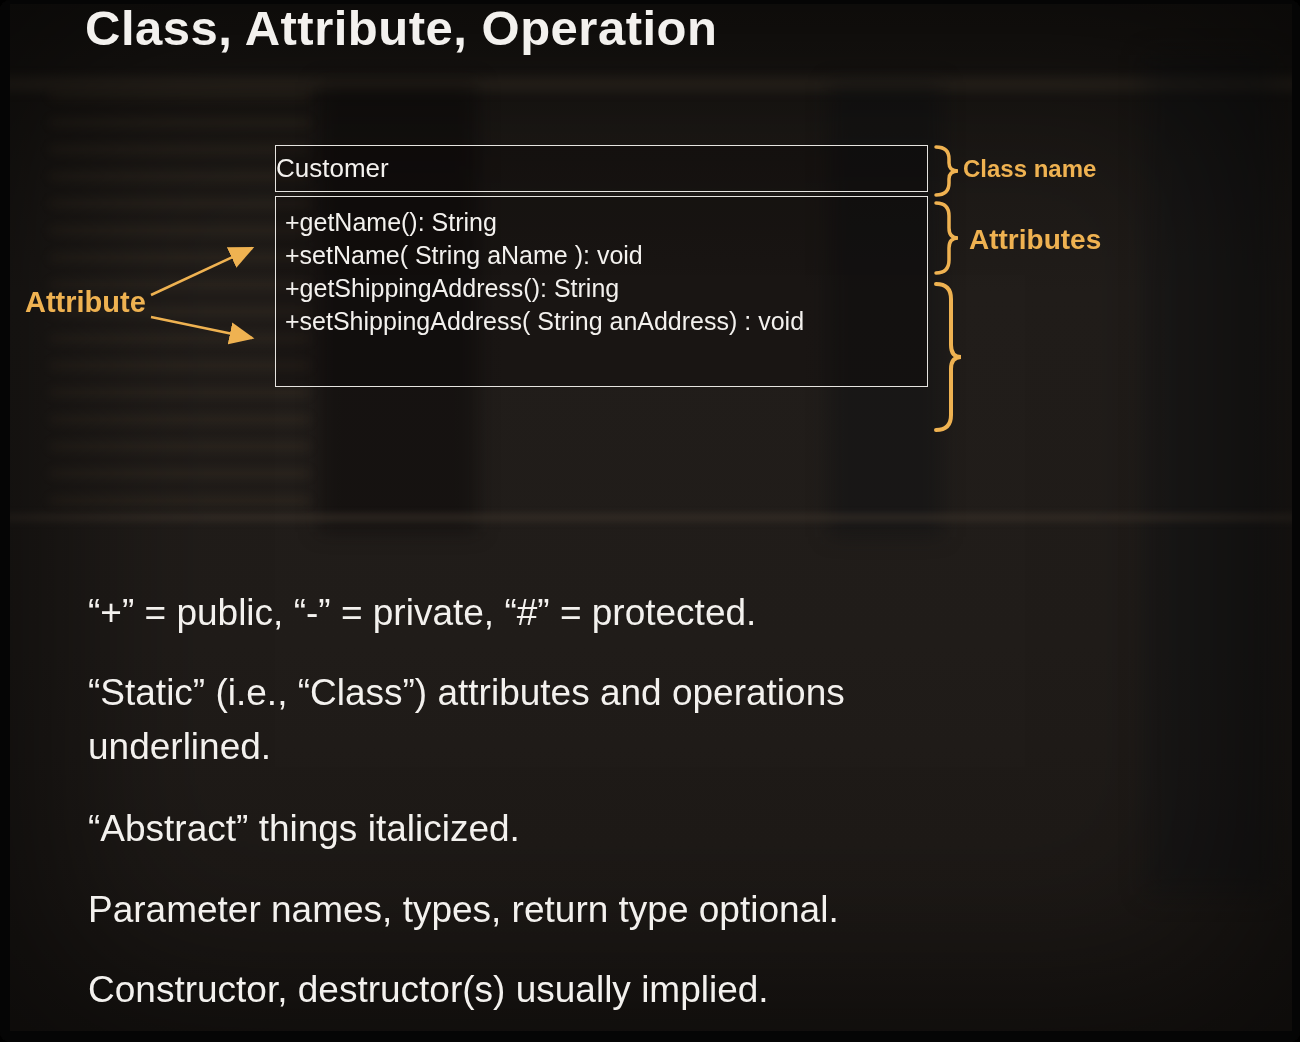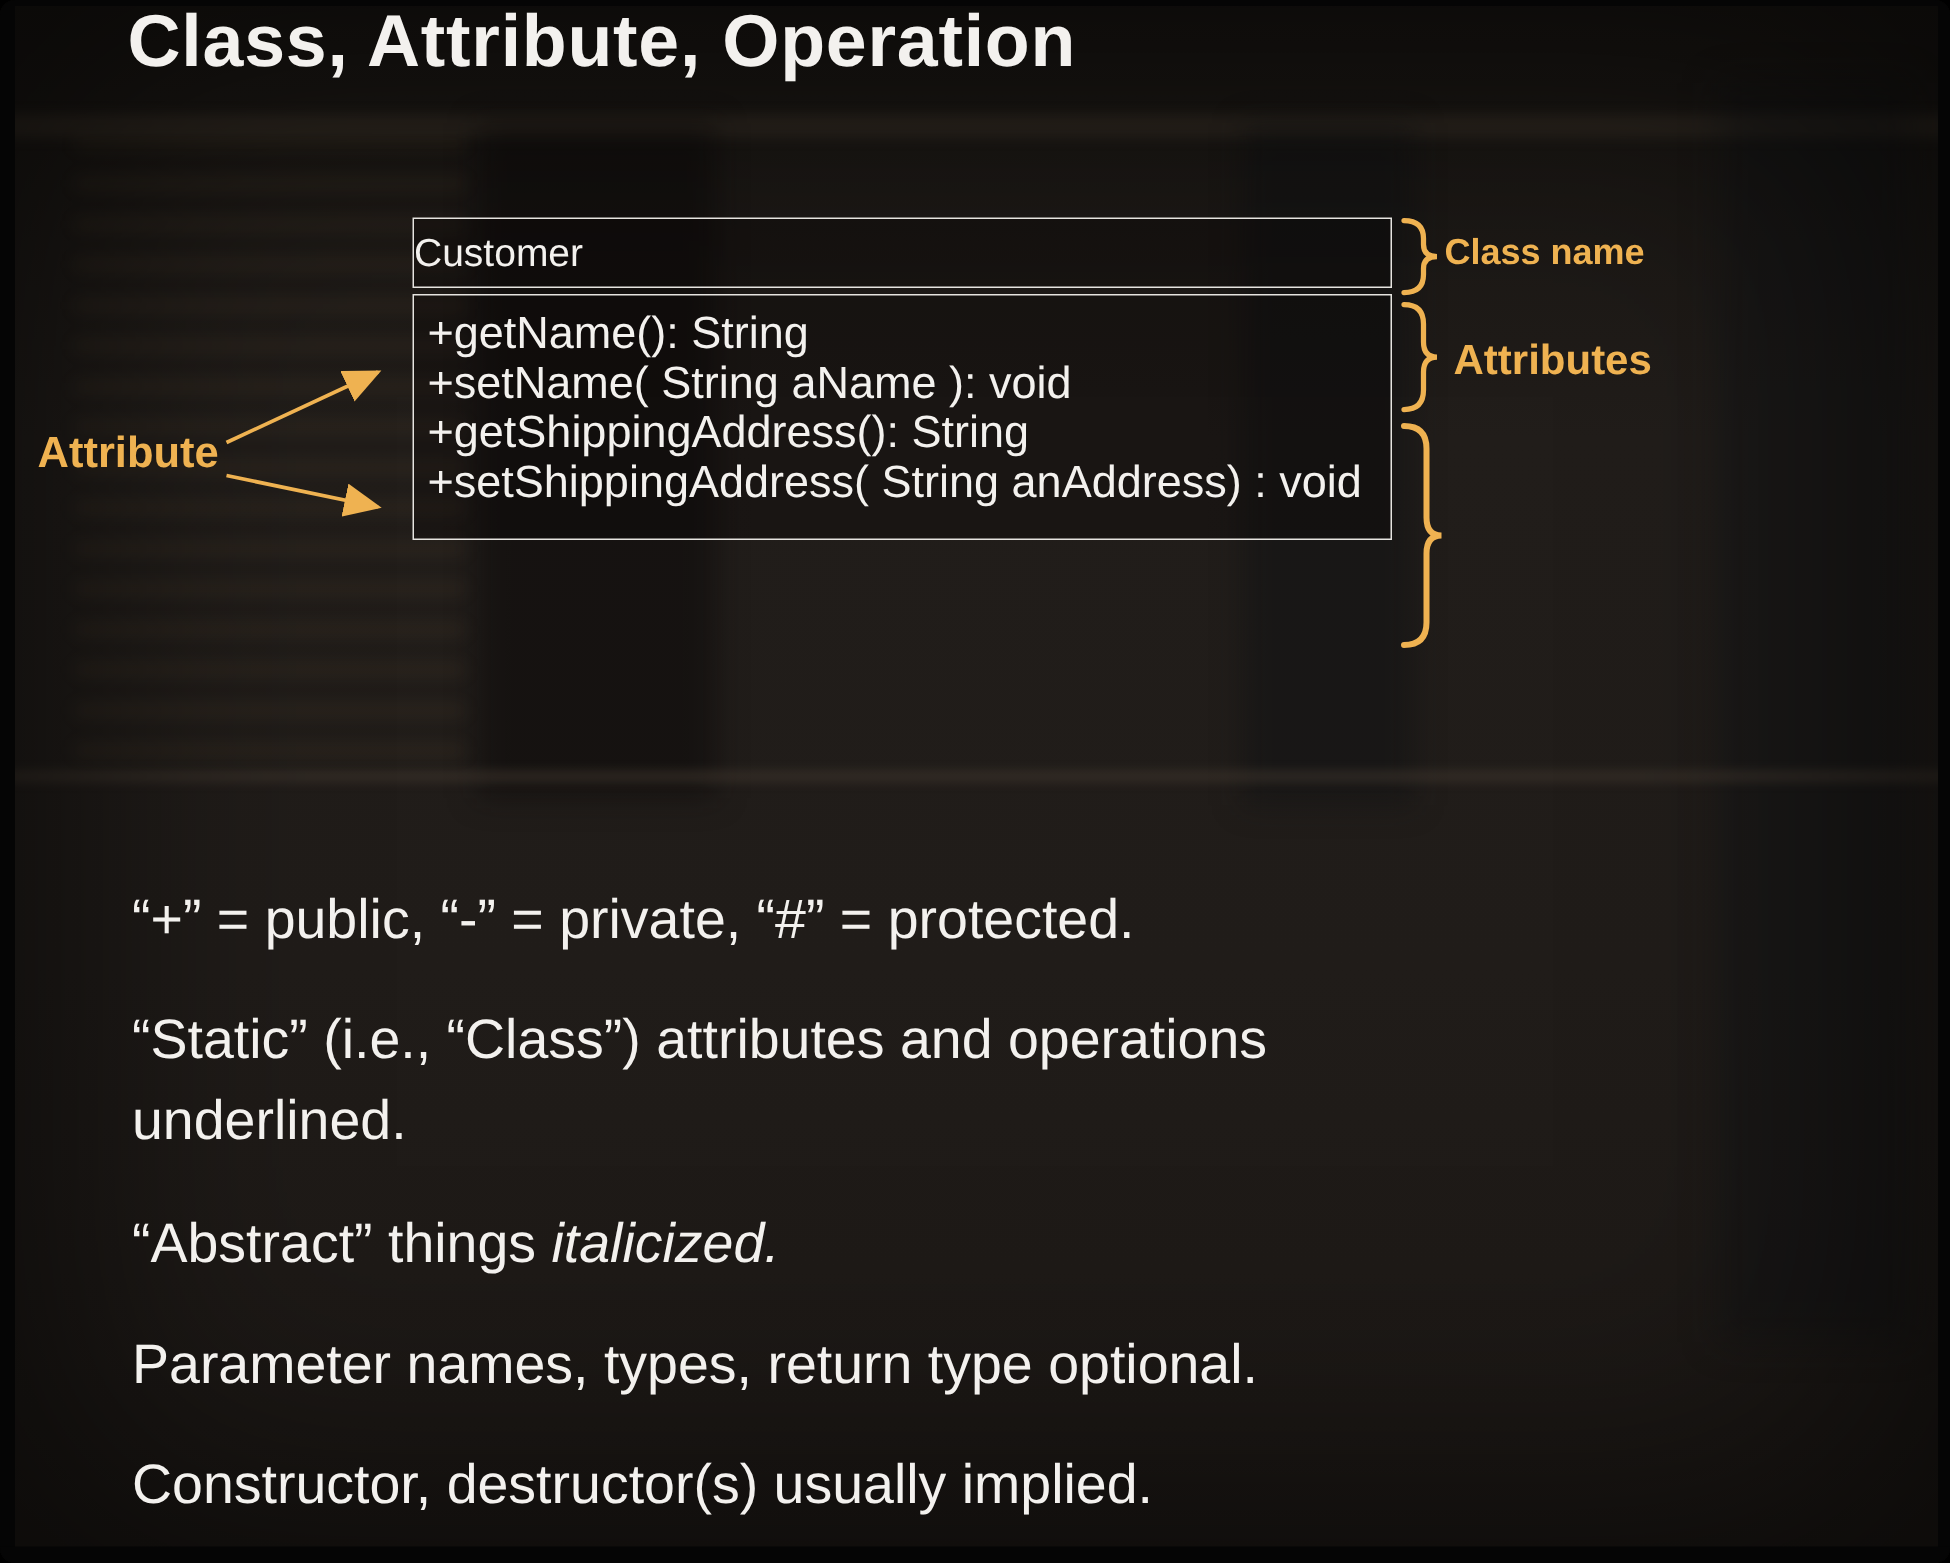--- a/index.html
+++ b/index.html
@@ -71,22 +71,22 @@
   .uml-title {
     height: 47px;
     display: flex; align-items: center; justify-content: flex-start;
     font-size: 26px;
   }
   .uml-attrs {
     margin-top: 4px; height: 80px;
     padding: 5px 0 0 9px; font-size: 25px; line-height: 33px;
   }
   .uml-ops {
-    margin-top: 4px; height: 164px;
-    padding: 9px 0 0 9px; font-size: 30px; line-height: 33px;
+    margin-top: 4px; height: 191px;
+    padding: 9px 0 0 9px; font-size: 25px; line-height: 33px;
   }
   .uml-line { white-space: nowrap; }
 
   
   .accent-label {
     position: absolute; color: #efb251; font-weight: 700; white-space: nowrap;
   }
   .label-class-name  { left: 963px; top: 155px; font-size: 24px; }
   .label-attributes  { left: 969px; top: 224px; font-size: 28px; }
   .label-operations  { left: 983px; top: 342px; font-size: 28px; }
@@ -96,21 +96,21 @@
 
   
   .note {
     position: absolute; left: 88px;
     font-size: 37px; font-weight: 400; color: #f3f1ee; white-space: nowrap;
   }
   .note-1  { top: 592px; }
   .note-2a { top: 672px; text-align: right; }
   .note-2b { top: 726px; text-decoration-thickness: 3px; text-underline-offset: 6px; }
   .note-3  { top: 808px; }
-  .note-3 .italic { font-style: italic; }
+  .note-3 .italic { }
   .note-4  { top: 889px; }
   .note-5  { top: 969px; }
 </style>
 </head>
 <body>
 
 <div id="slide">
 
   <div class="bg-layer bg-shelf-stripes"></div>
   <div class="bg-layer bg-shelf-top"></div>

